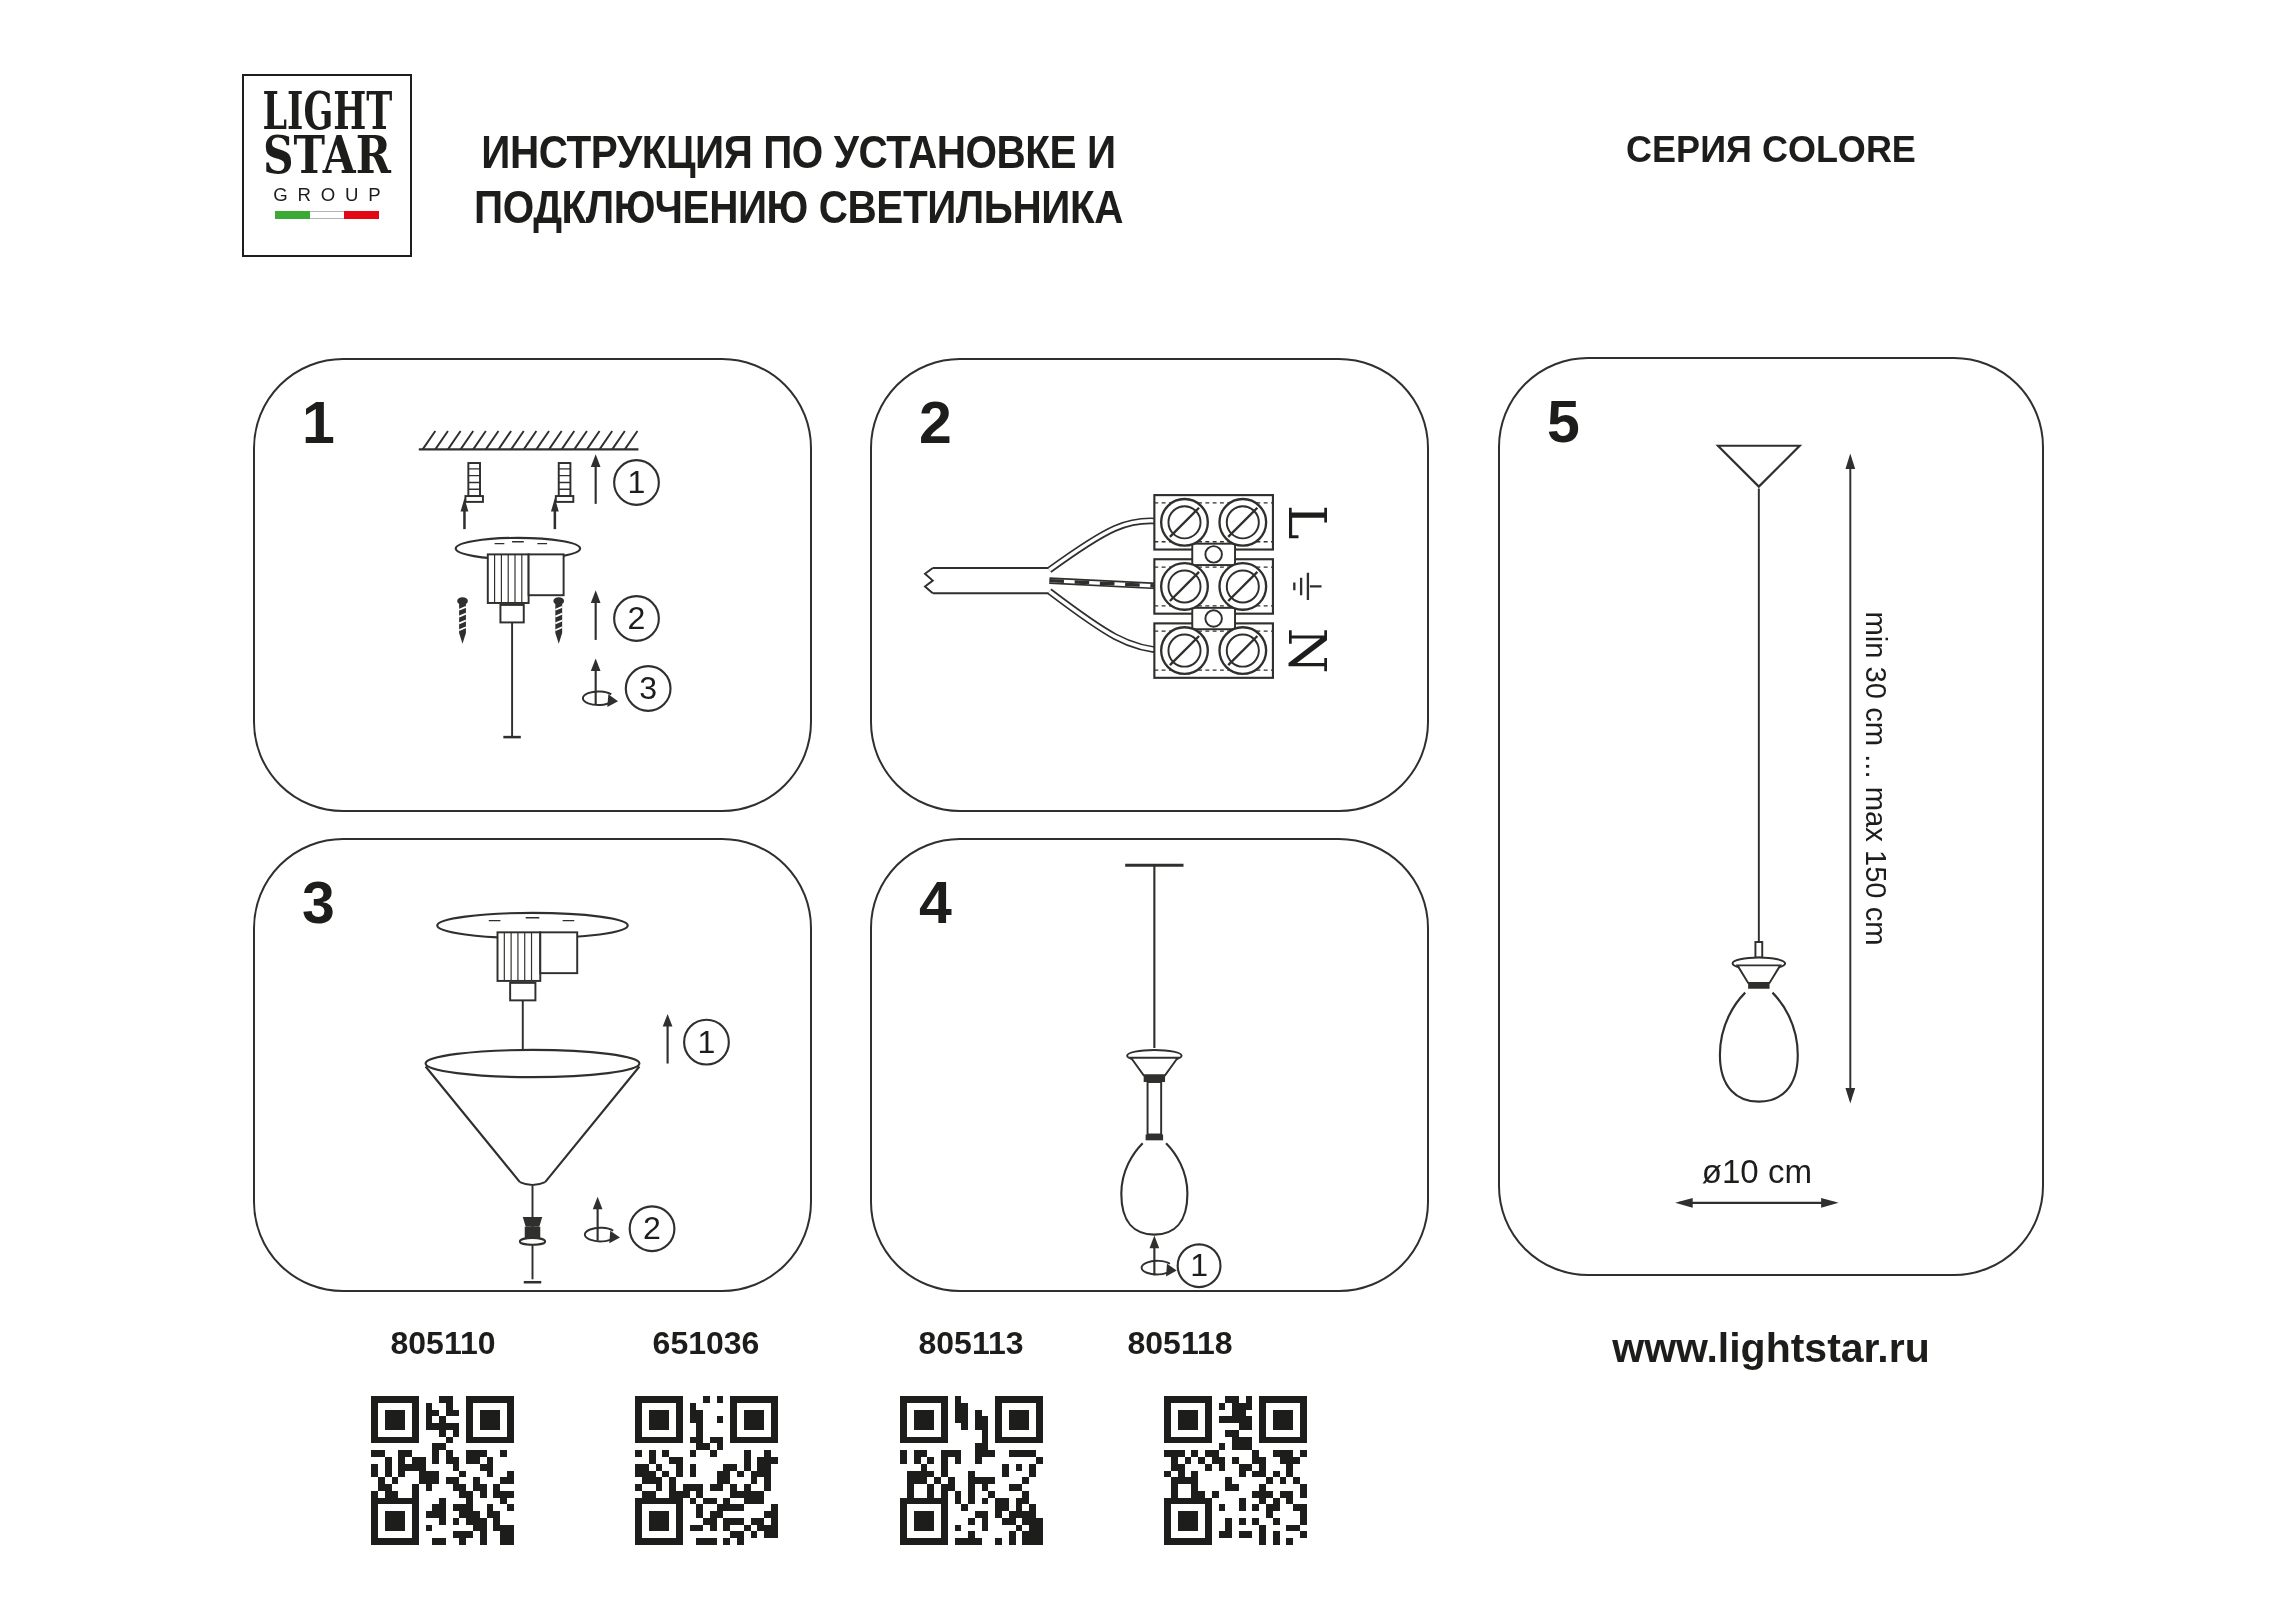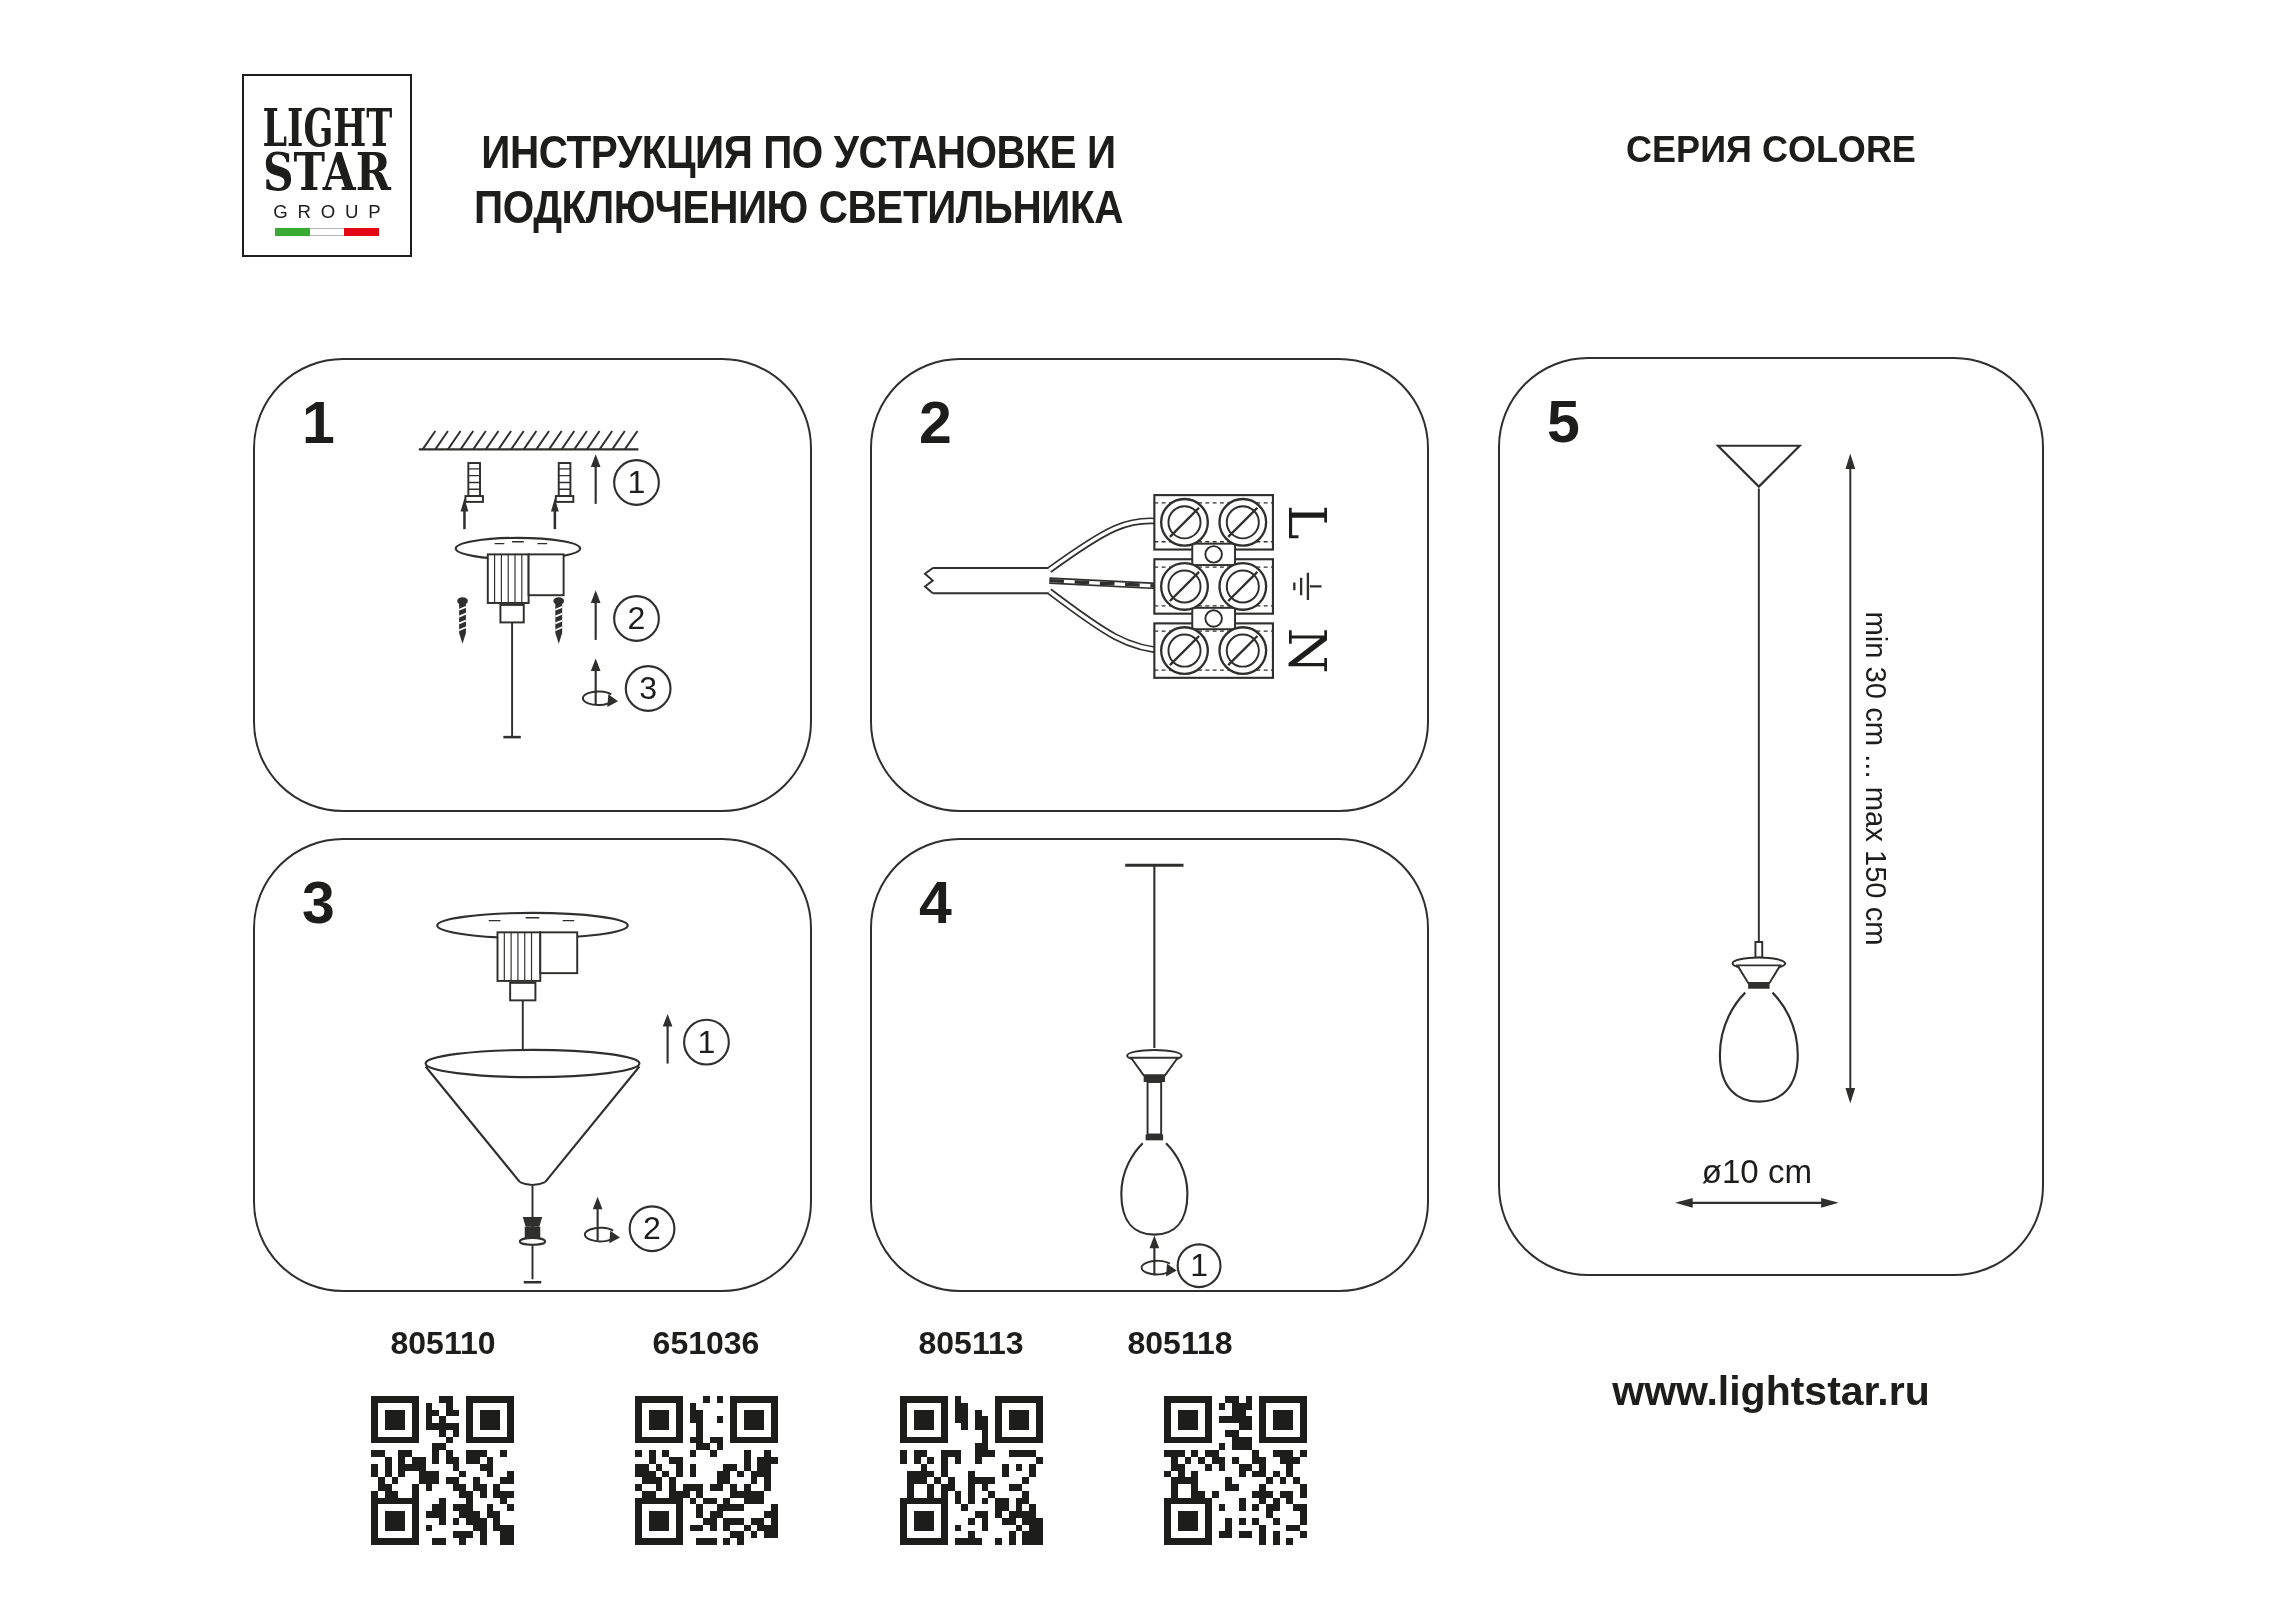--- a/index.html
+++ b/index.html
@@ -5,21 +5,21 @@
   html,body{margin:0;padding:0;background:#e8e8e8;}
   .page{
     position:relative;width:2293px;height:1621px;background:#ffffff;
     font-family:"Liberation Sans",sans-serif;color:#1d1d1b;overflow:hidden;
   }
   
   .logo-box{
     position:absolute;left:242px;top:74px;width:170px;height:183px;
     border:2px solid #1d1d1b;box-sizing:border-box;
     display:flex;flex-direction:column;align-items:center;justify-content:flex-start;
-    padding-top:29px;
+    padding-top:12px;
   }
   .logo-serif{font-family:"DejaVu Serif","Liberation Serif",serif;font-weight:bold;
     font-size:53px;line-height:44px;white-space:nowrap;}
   .logo-light{transform:scaleX(0.66);}
   .logo-star{transform:scaleX(0.80);}
   .logo-group{font-family:"Liberation Sans",sans-serif;font-weight:400;font-size:18.6px;
     letter-spacing:9.8px;padding-left:9.8px;margin-top:8.8px;line-height:19.6px;}
   .logo-flag{display:flex;width:104px;height:7.8px;margin-top:6.9px;}
   .logo-flag .seg{flex:1;height:100%;}
   .seg-white{border-top:1px solid #b5b5b5;border-bottom:1px solid #b5b5b5;box-sizing:border-box;}
@@ -42,21 +42,21 @@
   .panel-num{position:absolute;left:47px;top:29px;font-size:59px;font-weight:600;color:#1d1d1b;}
   svg.diagram{position:absolute;left:0;top:0;width:100%;height:100%;display:block;}
   
   .art-label{position:absolute;top:1325px;width:274px;text-align:center;
     font-weight:bold;font-size:32px;}
   .al0{left:306px;} .al1{left:569px;} .al2{left:834px;} .al3{left:1043px;}
   .qr-box{position:absolute;top:1396px;width:143px;height:149px;}
   .qb0{left:371px;} .qb1{left:635px;} .qb2{left:900px;} .qb3{left:1164px;}
   .qr-box svg{width:100%;height:100%;display:block;}
   .website{position:absolute;left:1498px;top:1325px;width:546px;text-align:center;
-    font-weight:bold;font-size:41px;margin-top:43px;}
+    font-weight:bold;font-size:41px;}
   text{font-family:"Liberation Sans",sans-serif;fill:#1d1d1b;}
   .circ-num{font-size:33px;font-weight:400;}
   .term-label{font-family:"DejaVu Serif","Liberation Serif",serif;font-size:54px;}
 </style>
 </head>
 <body>
 
 <div class="page">
 
   <div class="logo-box">

